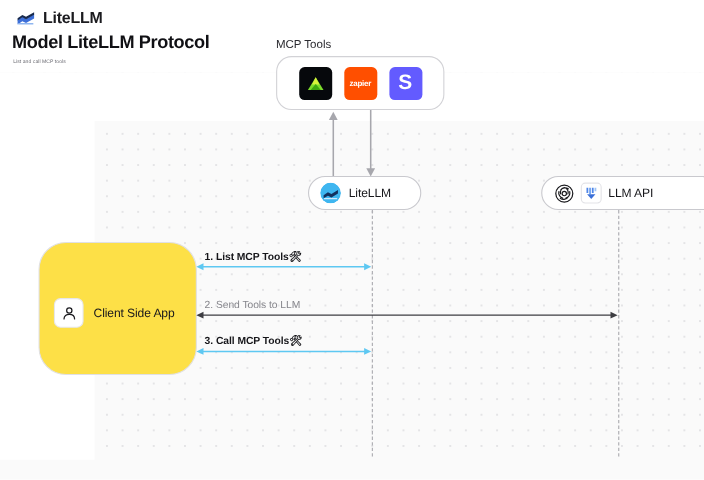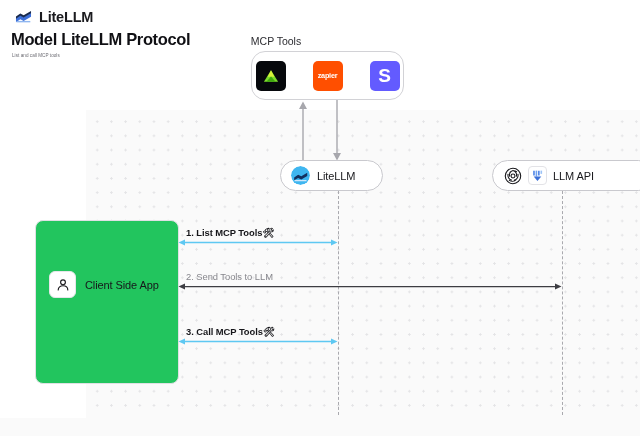--- a/index.html
+++ b/index.html
@@ -110,21 +110,21 @@
     left: 251px;
     top: 51px;
     width: 153px;
     height: 49px;
     border: 1.1px solid #d2d2d6;
     border-radius: 14px;
     background: #ffffff;
     display: flex;
     align-items: center;
     justify-content: center;
-    gap: 27px;
+    gap: 11px;
     box-sizing: border-box;
   }
   .tool-tile {
     width: 30px;
     height: 30px;
     border-radius: 5px;
     display: flex;
     align-items: center;
     justify-content: center;
     box-sizing: border-box;
@@ -204,24 +204,24 @@
     flex: 0 0 auto;
     box-sizing: border-box;
   }
 
   
   .client-box {
     position: absolute;
     left: 35px;
     top: 220px;
     width: 144px;
-    height: 164px;
+    height: 121px;
     border: 1.1px solid #e0e0e4;
-    border-radius: 8px;
-    background: #22c55e;
+    border-radius: 25px;
+    background: #fde047;
     box-sizing: border-box;
   }
   .client-inner {
     position: absolute;
     left: 13px;
     top: 50px;
     display: flex;
     align-items: center;
     gap: 9px;
   }
@@ -289,21 +289,21 @@
   }
   .label-dark { color: #16161a; margin-top: 36px; }
   .label-gray { color: #86868c; font-weight: 400; }
   .tool-emoji {
     font-size: 9.4px;
     letter-spacing: 0;
   }
 
   .msg-1 { left: 178px; top: 225px; width: 160px; }
   .msg-2 { left: 178px; top: 269px; width: 384px; }
-  .msg-3 { left: 178px; top: 324px; width: 160px; text-align: center; }
+  .msg-3 { left: 178px; top: 302px; width: 160px; text-align: center; }
 </style>
 </head>
 <body>
 
 <div id="root">
 
   <div class="brand">
     <svg class="brand-logo" viewBox="0 0 24 24">
       <path d="M2.5 14.2 L8 10.5 L12.2 12.6 L21.5 7.4 L21.5 12.4 L12.2 17.6 L8 15.5 L2.5 19.2 Z" fill="#3d6fd8"></path>
       <path d="M2.5 12.0 L8 8.3 L12.2 10.4 L21.5 5.2 L21.5 8.0 L12.2 13.2 L8 11.1 L2.5 14.8 Z" fill="#182a4d"></path>

